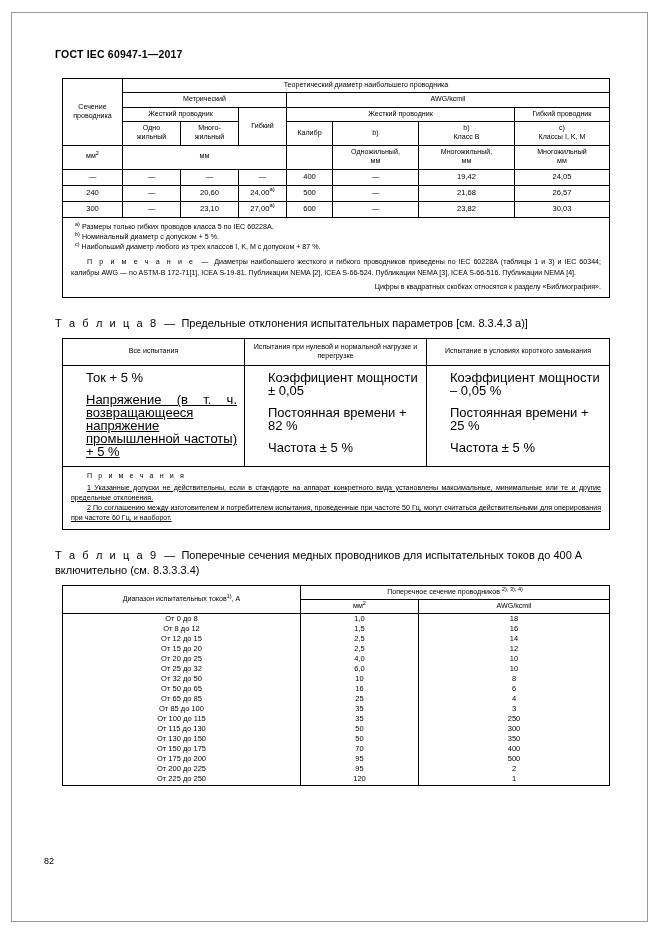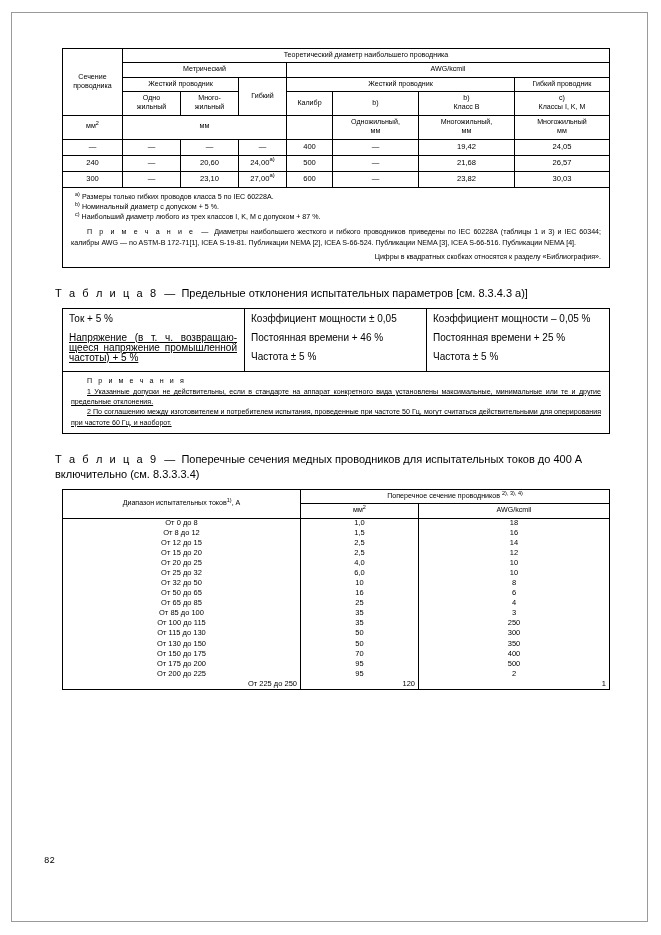--- a/index.html
+++ b/index.html
@@ -107,58 +107,58 @@
   .t8 td {
     vertical-align: top;
   }
   .t8 .hdrrow td {
     vertical-align: middle;
     text-align: center;
     padding: 4px 3px;
   }
   .t8 .bodyrow td {
     text-align: left;
-    padding: 5px 7px 6px 6px;
-    font-size: 10px;
+    padding: 5px 7px 6px 23px;
+    font-size: 13px;
     line-height: 1.0;
   }
   .t8 .bodyrow p {
     margin: 0 0 9px 0;
   }
   .t8 .bodyrow p:last-child { margin-bottom: 2px; }
   .just { text-align: justify; text-decoration: underline; }
   .t9 .rng { text-align: center; font-size: 7.6px; }
   .t9 td.rowcell {
     padding: 0.6px 3px;
     font-size: 7.5px;
     line-height: 1.18;
     border-top: none;
     border-bottom: none;
   }
   .t9 tr.first td.rowcell { border-top: 0.9px solid #000; margin-top: 16px; }
-  .t9 tr.last td.rowcell { border-bottom: 0.9px solid #000; text-align: right; }
+  .t9 tr.last td.rowcell { border-bottom: 0.9px solid #000; }
   .page-no {
     position: absolute;
     left: 44px;
     top: 856px;
     font-size: 9px;
-    font-family: Liberation Mono, monospace;
   }
   .hdr9 {
     font-size: 7.1px;
   }
 </style>
 </head>
 <body>
 
 <div class="page">
   <div class="page-border"></div>
 
   <div class="content">
 
+    <div class="doc-header">ГОСТ IEC 60947-1—2017</div>
 
 
     <table class="t7a">
       <colgroup>
         <col style="width:60px">
         <col style="width:58px">
         <col style="width:58px">
         <col style="width:48px">
         <col style="width:46px">
         <col style="width:86px">
@@ -260,28 +260,33 @@
       <span>Предельные отклонения испытательных параметров [см. 8.3.4.3 а)]</span>
     </div>
 
     <table class="t8">
       <colgroup>
         <col style="width:182px">
         <col style="width:182px">
         <col style="width:183px">
       </colgroup>
       <tbody>
+        <tr class="hdrrow">
+          <td>Все испытания</td>
+          <td>Испытания при нулевой и нормальной нагрузке и перегрузке</td>
+          <td>Испытание в условиях короткого замыкания</td>
+        </tr>
         <tr class="bodyrow">
           <td>
             <p>Ток + 5 %</p>
             <p class="just">Напряжение (в т. ч. возвращаю­щееся напряжение промышлен­ной частоты) + 5 %</p>
           </td>
           <td>
             <p>Коэффициент мощности ± 0,05</p>
-            <p>Постоянная времени + 46 %</p>
+            <p>Постоянная времени + 82 %</p>
             <p>Частота ± 5 %</p>
           </td>
           <td>
             <p>Коэффициент мощности – 0,05 %</p>
             <p>Постоянная времени + 25 %</p>
             <p>Частота ± 5 %</p>
           </td>
         </tr>
         <tr>
           <td colspan="3" class="notes-cell">

